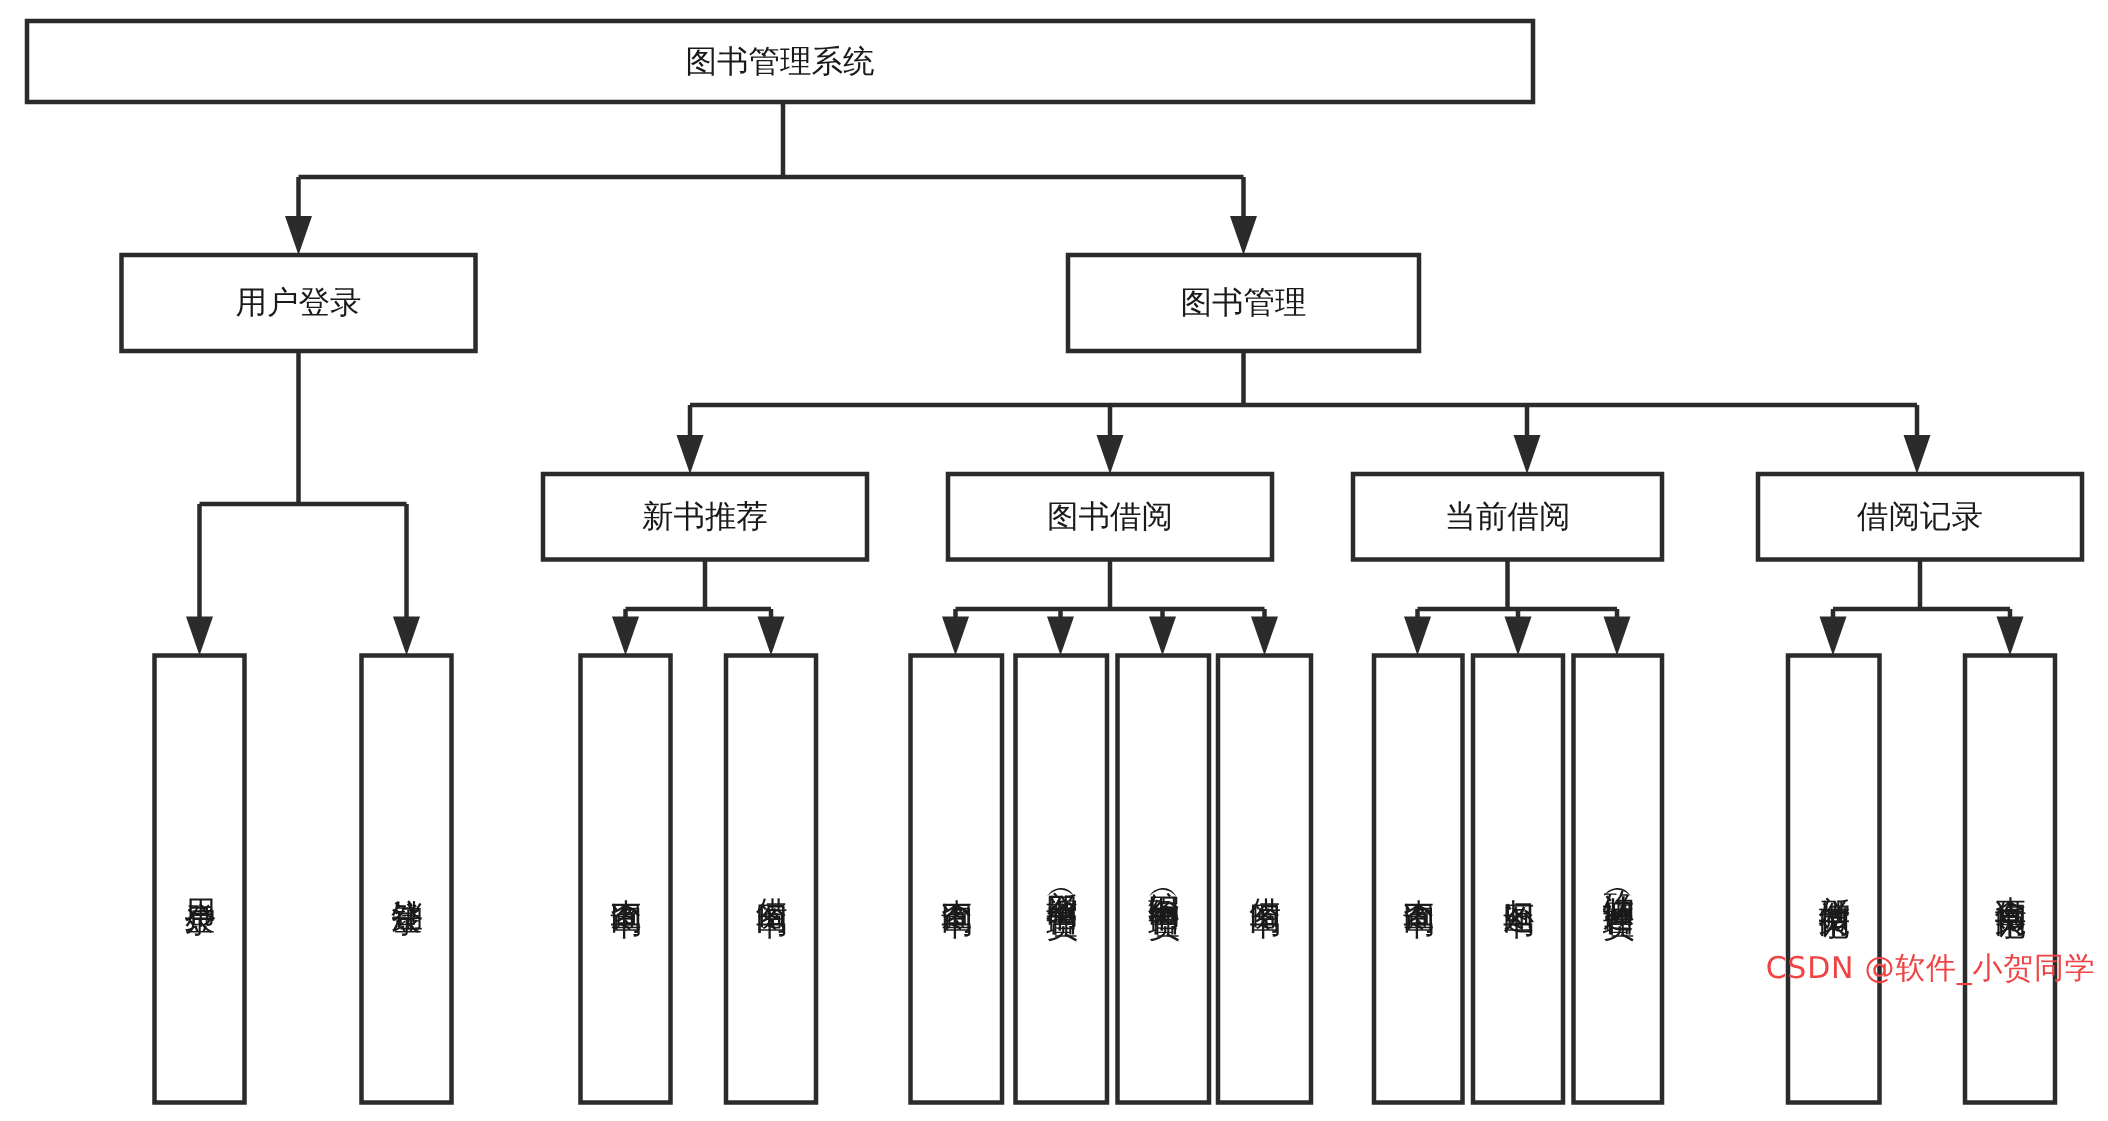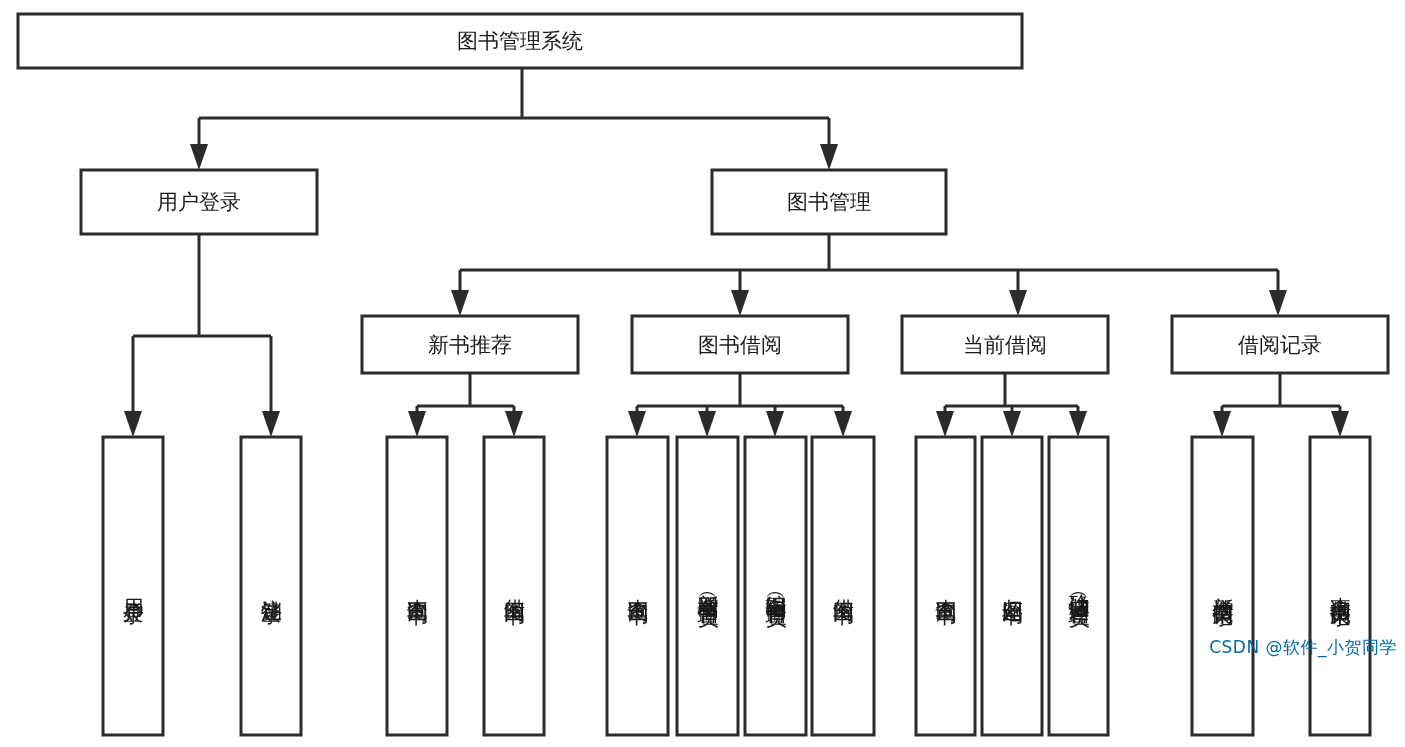--- a/index.html
+++ b/index.html
@@ -63,22 +63,22 @@
     color: #1a1a1a;
     line-height: 1;
     white-space: nowrap;
     pointer-events: none;
   }
   .watermark {
     position: absolute;
     right: 8px;
     bottom: 6px;
     font-family: "DejaVu Sans", "Liberation Sans", sans-serif;
-    font-size: 17px;
-    color: #0369a1;
+    font-size: 20px;
+    color: #ef4444;
     letter-spacing: 0.5px;
     white-space: nowrap;
   }
 </style>
 </head>
 <body>
 
 <div id="diagram-root">
 
   <svg class="diagram-canvas" viewBox="0 0 1405 747" xmlns="http://www.w3.org/2000/svg">

